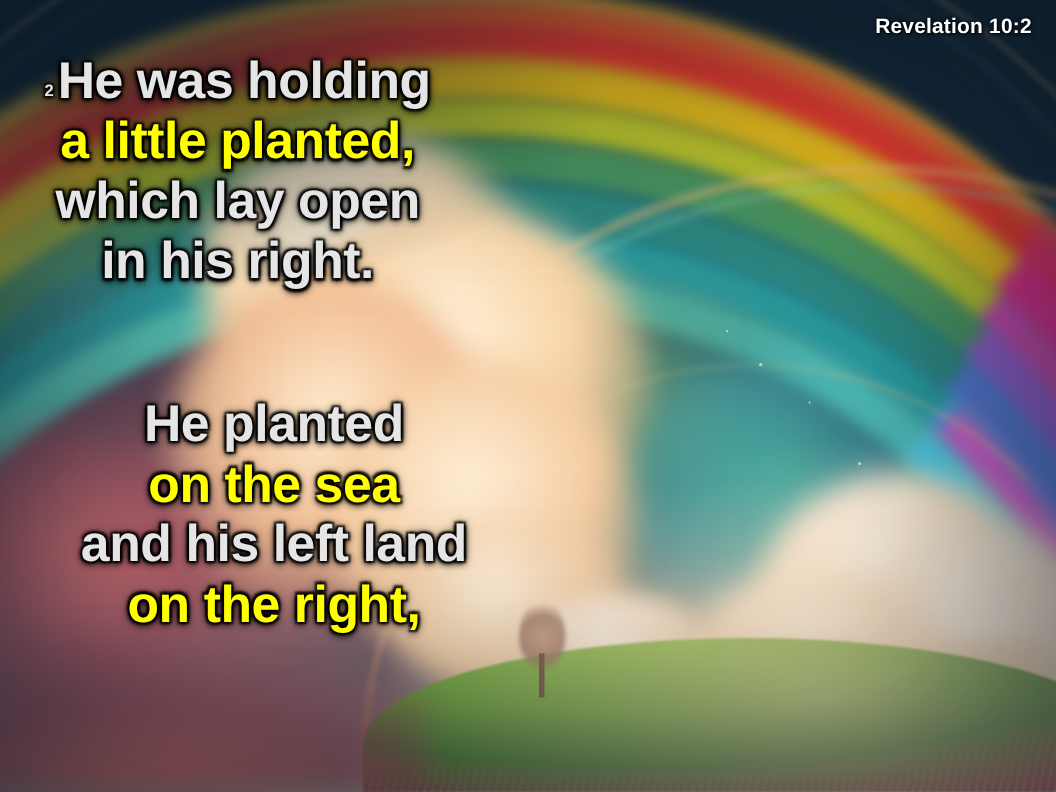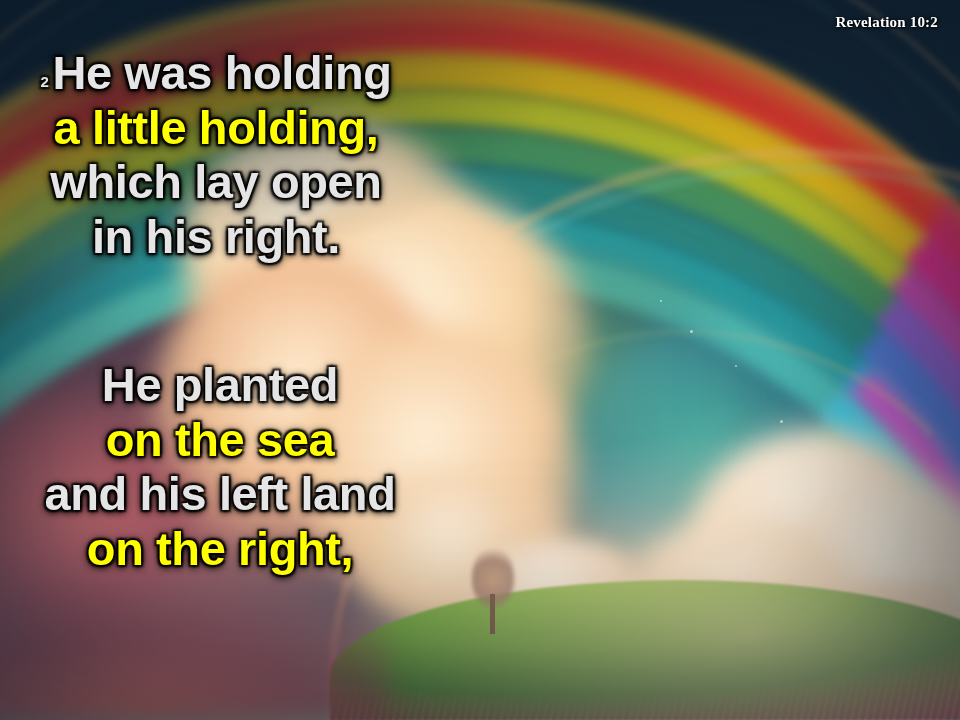--- a/index.html
+++ b/index.html
@@ -175,36 +175,36 @@
   .vignette{
     position:absolute;inset:0;
     box-shadow:inset 0 0 190px 60px rgba(10,22,34,.55);
     pointer-events:none;
   }
   .speck{position:absolute;background:rgba(255,255,255,.6);border-radius:50%;filter:blur(.4px);}
 
   
   .reference{
     position:absolute;top:14px;right:22px;
-    font-size:15px;font-weight:bold;color:#ffffff;
+    font-size:19px;font-weight:bold;color:#ffffff;
     letter-spacing:.2px;
     text-shadow:0 0 4px rgba(0,0,0,.9),1px 1px 2px rgba(0,0,0,.85);
     z-index:40;
-    font-family:Liberation Serif, serif;
   }
 
   .verse{
     position:absolute;left:0;top:46px;width:432px;
     z-index:35;
     text-align:center;
   }
   .verse2{
     position:absolute;left:0;top:358px;width:440px;
     z-index:35;
     text-align:center;
+    padding-left:29px;
   }
   .line{
     font-size:47px;
     font-weight:bold;
     line-height:1.16;
     color:#e5e5e5;
     letter-spacing:-.4px;
     white-space:nowrap;
     text-shadow:
       -2px -2px 2px rgba(0,0,0,.85),
@@ -286,21 +286,21 @@
 
   <div class="haze"></div>
   <div class="vignette"></div>
 
   <div class="reference">Revelation 10:2</div>
 
   <div class="verse">
     <div class="line">
       <span class="vnum">2</span><span>He was holding</span>
     </div>
-    <div class="line yellow">a little holding,</div>
+    <div class="line yellow">a little planted,</div>
     <div class="line">which lay open</div>
     <div class="line">in his right.</div>
   </div>
 
   <div class="verse2">
     <div class="line">He planted</div>
     <div class="line yellow">on the sea</div>
     <div class="line">and his left land</div>
     <div class="line yellow">on the right,</div>
   </div>

